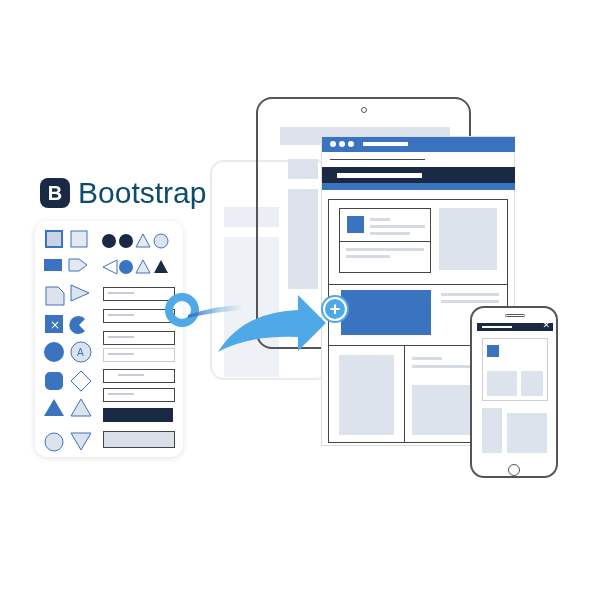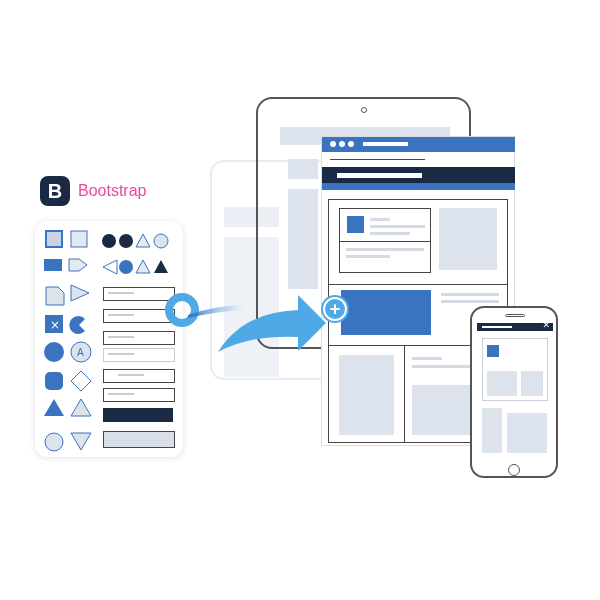--- a/index.html
+++ b/index.html
@@ -1,20 +1,20 @@
 <!DOCTYPE html>
 <html><head>
 <meta charset="utf-8">
 <style>
   html,body{margin:0;padding:0;background:#ffffff;}
   body{width:600px;height:600px;position:relative;overflow:hidden;font-family:"Liberation Sans",sans-serif;}
   .abs{position:absolute;box-sizing:border-box;}
   .brand{left:40px;top:176px;display:flex;align-items:center;gap:8px;}
   .logo{width:30px;height:30px;background:#1a2a45;border-radius:8px;color:#fff;font-weight:bold;font-size:20px;display:flex;align-items:center;justify-content:center;}
-  .brand-name{font-size:16px;color:#ec4899;}
+  .brand-name{font-size:30px;color:#0c4a6e;}
   .palette{left:35px;top:221px;width:148px;height:236px;background:#fff;border-radius:12px;box-shadow:0 1px 6px rgba(0,0,0,0.12);}
   .field{position:absolute;left:68px;width:70px;height:12px;border:1px solid #444;background:#fff;}
   .field .ph{position:absolute;left:4px;top:4px;height:2px;width:26px;background:#c7cdd6;}
   .gray{background:#dde3ec;}
   .line{background:#d5dbe4;height:3px;position:absolute;}
 </style>
 </head>
 <body>
 
 <div class="abs brand">

